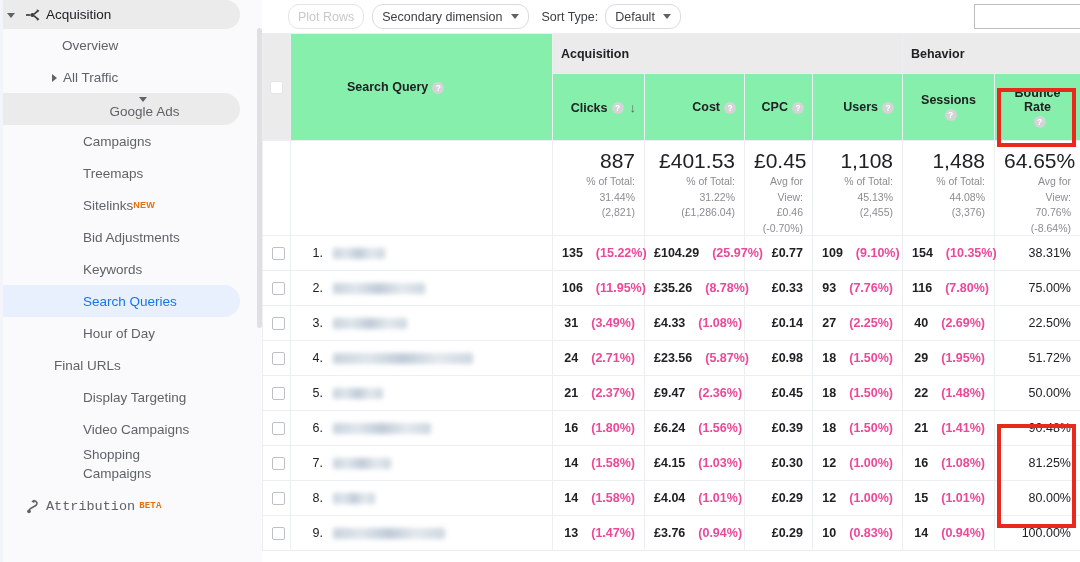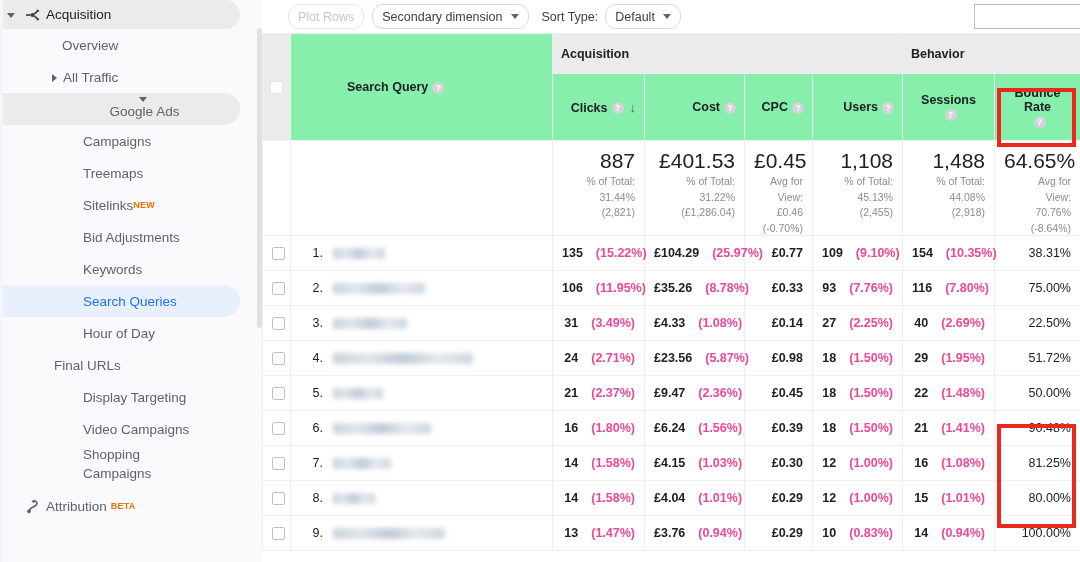--- a/index.html
+++ b/index.html
@@ -169,21 +169,21 @@
     <div class="sb-row" style="padding-left:83px;">
       <span class="sb-label">Display Targeting</span>
     </div>
     <div class="sb-row" style="padding-left:83px;">
       <span class="sb-label">Video Campaigns</span>
     </div>
     <div class="sb-row" style="padding-left:83px;height:42px;align-items:flex-start;">
       <span class="sb-label" style="white-space:normal;width:78px;line-height:19px;display:block;">Shopping Campaigns</span>
     </div>
 
-    <div class="sb-row" style="padding-left:6px;margin-top:3px;">
+    <div class="sb-row" style="padding-left:6px;margin-top:3px;font-family:Liberation Mono, monospace;">
       <span class="caret"></span>
       <span class="sb-icon">
         <svg width="17" height="16" viewBox="0 0 17 16">
           <path d="M4 13 C4 9, 12 9, 12 5.5 C12 3.3, 9.8 2.2, 8 3.4" stroke="#5f6368" stroke-width="1.6" fill="none"></path>
           <circle cx="4" cy="13.3" r="1.9" fill="#5f6368"></circle>
           <path d="M9.3 1.6 L6.4 3.4 L9.3 5.2 Z" fill="#5f6368"></path>
         </svg>
       </span>
       <span class="sb-label">Attribution</span>
         <span class="badge-beta">BETA</span>
@@ -288,21 +288,21 @@
           <td>
             <div class="sum-big">1,108</div>
             <div class="sum-sub">% of Total:</div>
             <div class="sum-sub">45.13%</div>
             <div class="sum-sub">(2,455)</div>
           </td>
           <td>
             <div class="sum-big">1,488</div>
             <div class="sum-sub">% of Total:</div>
             <div class="sum-sub">44.08%</div>
-            <div class="sum-sub">(2,918)</div>
+            <div class="sum-sub">(3,376)</div>
           </td>
           <td>
             <div class="sum-big">64.65%</div>
             <div class="sum-sub">Avg for</div>
             <div class="sum-sub">View:</div>
             <div class="sum-sub">70.76%</div>
             <div class="sum-sub">(-8.64%)</div>
           </td>
         </tr>
         </tbody>

